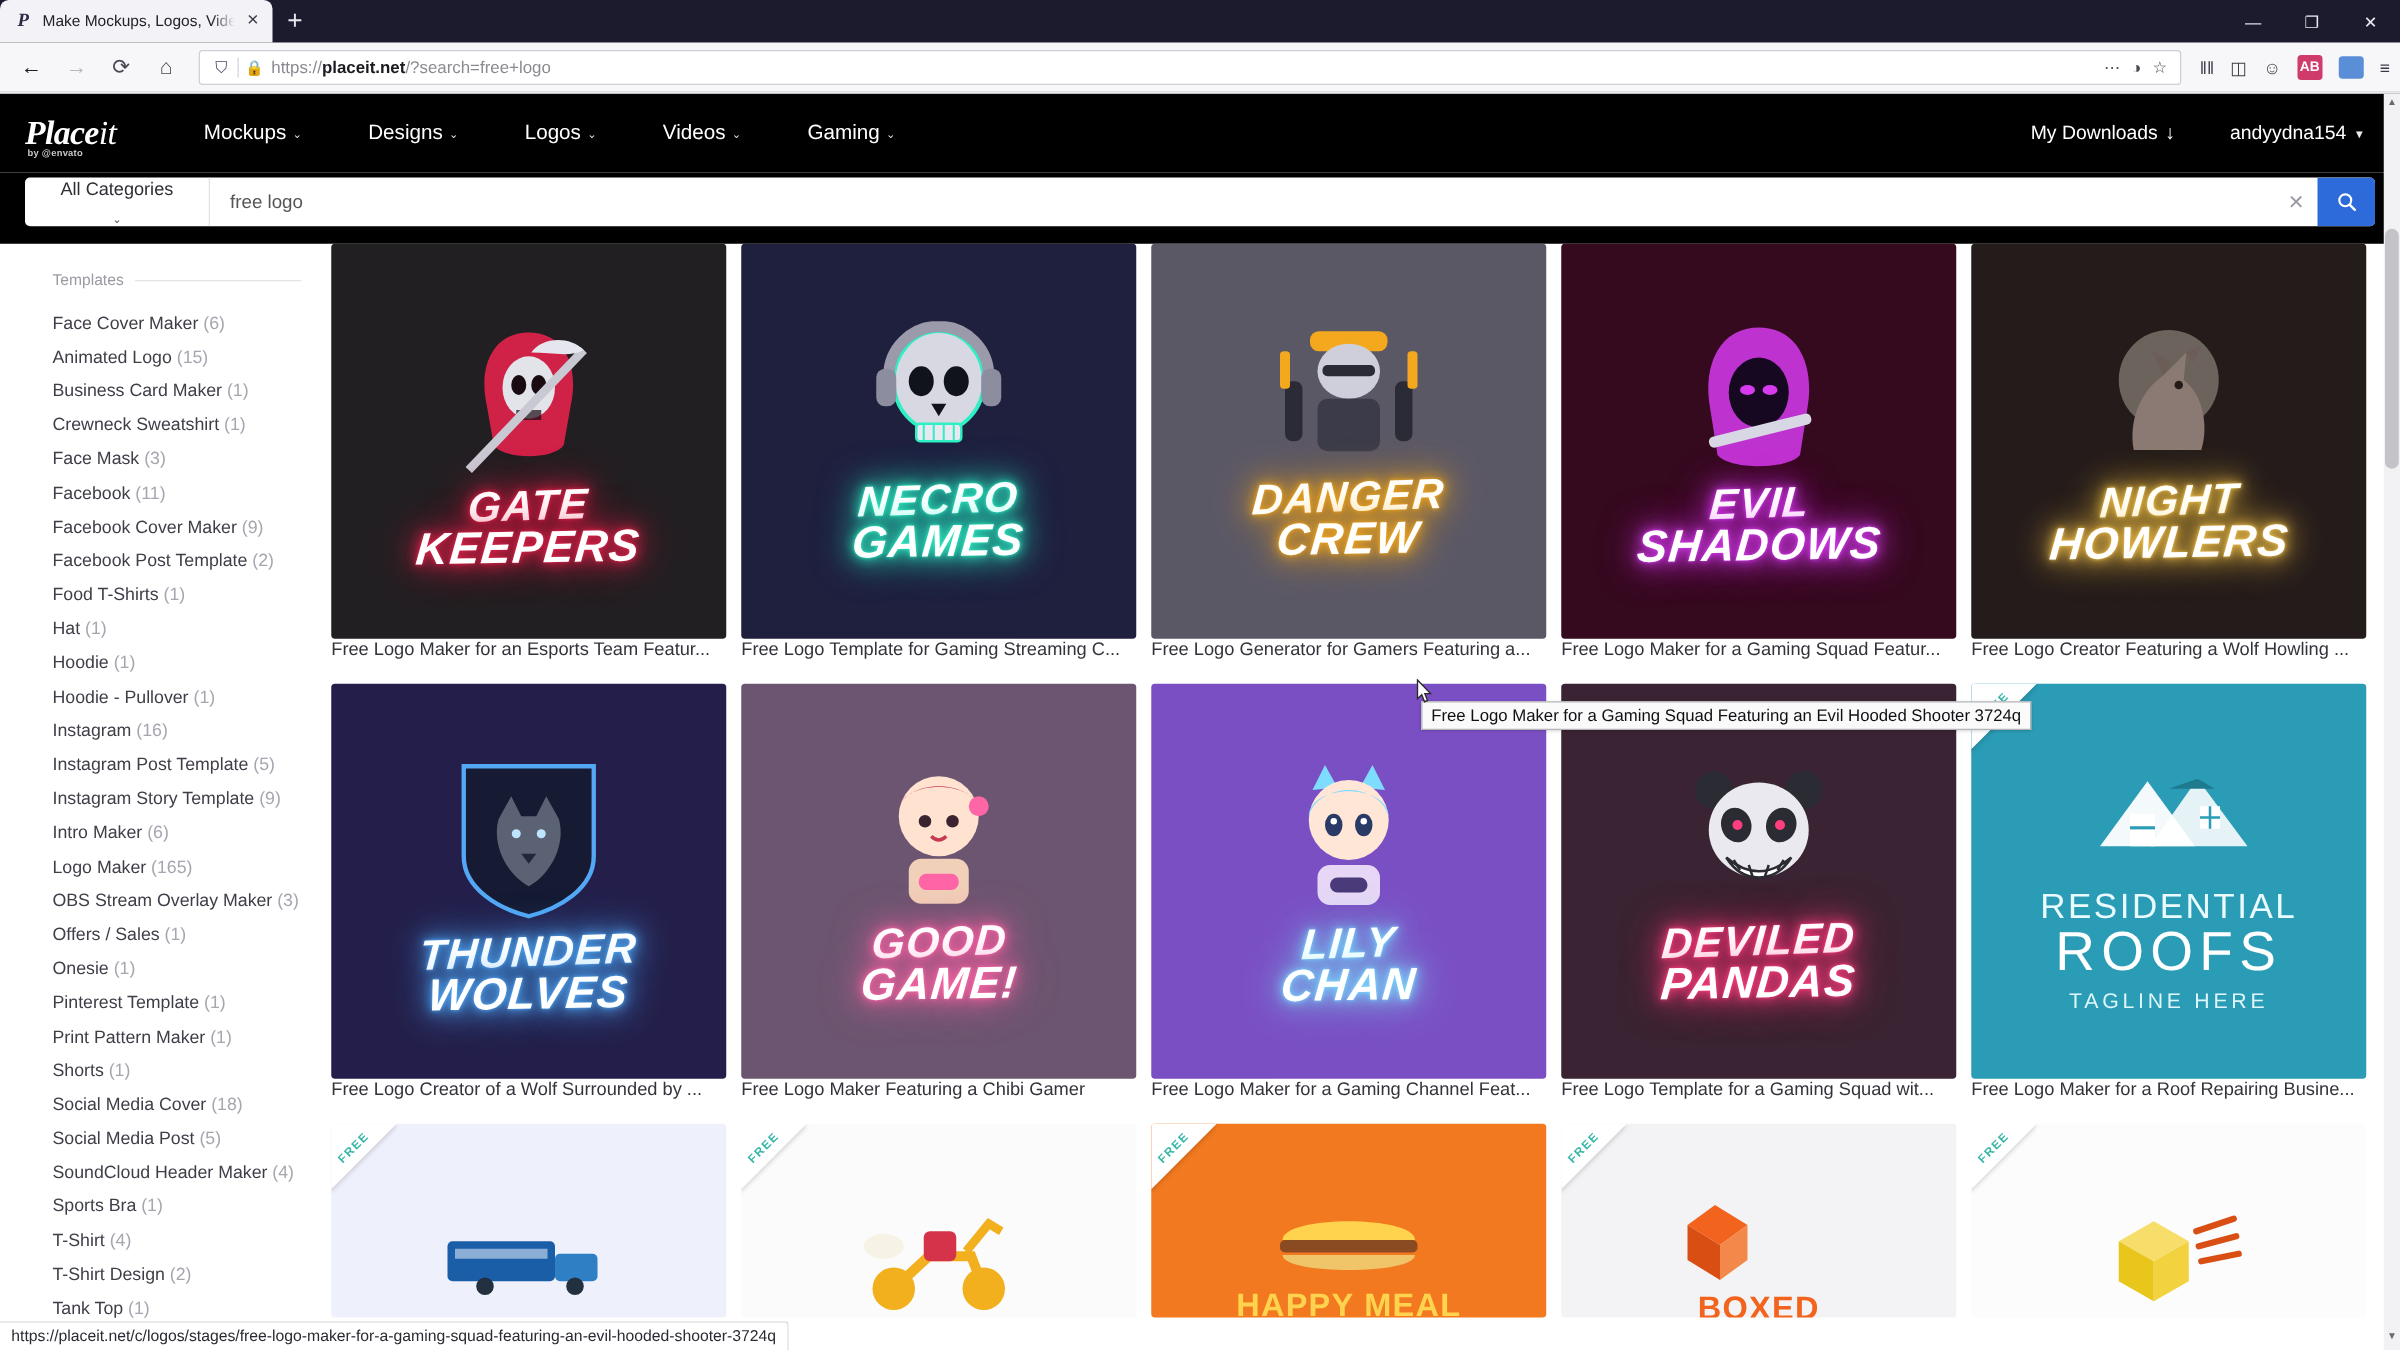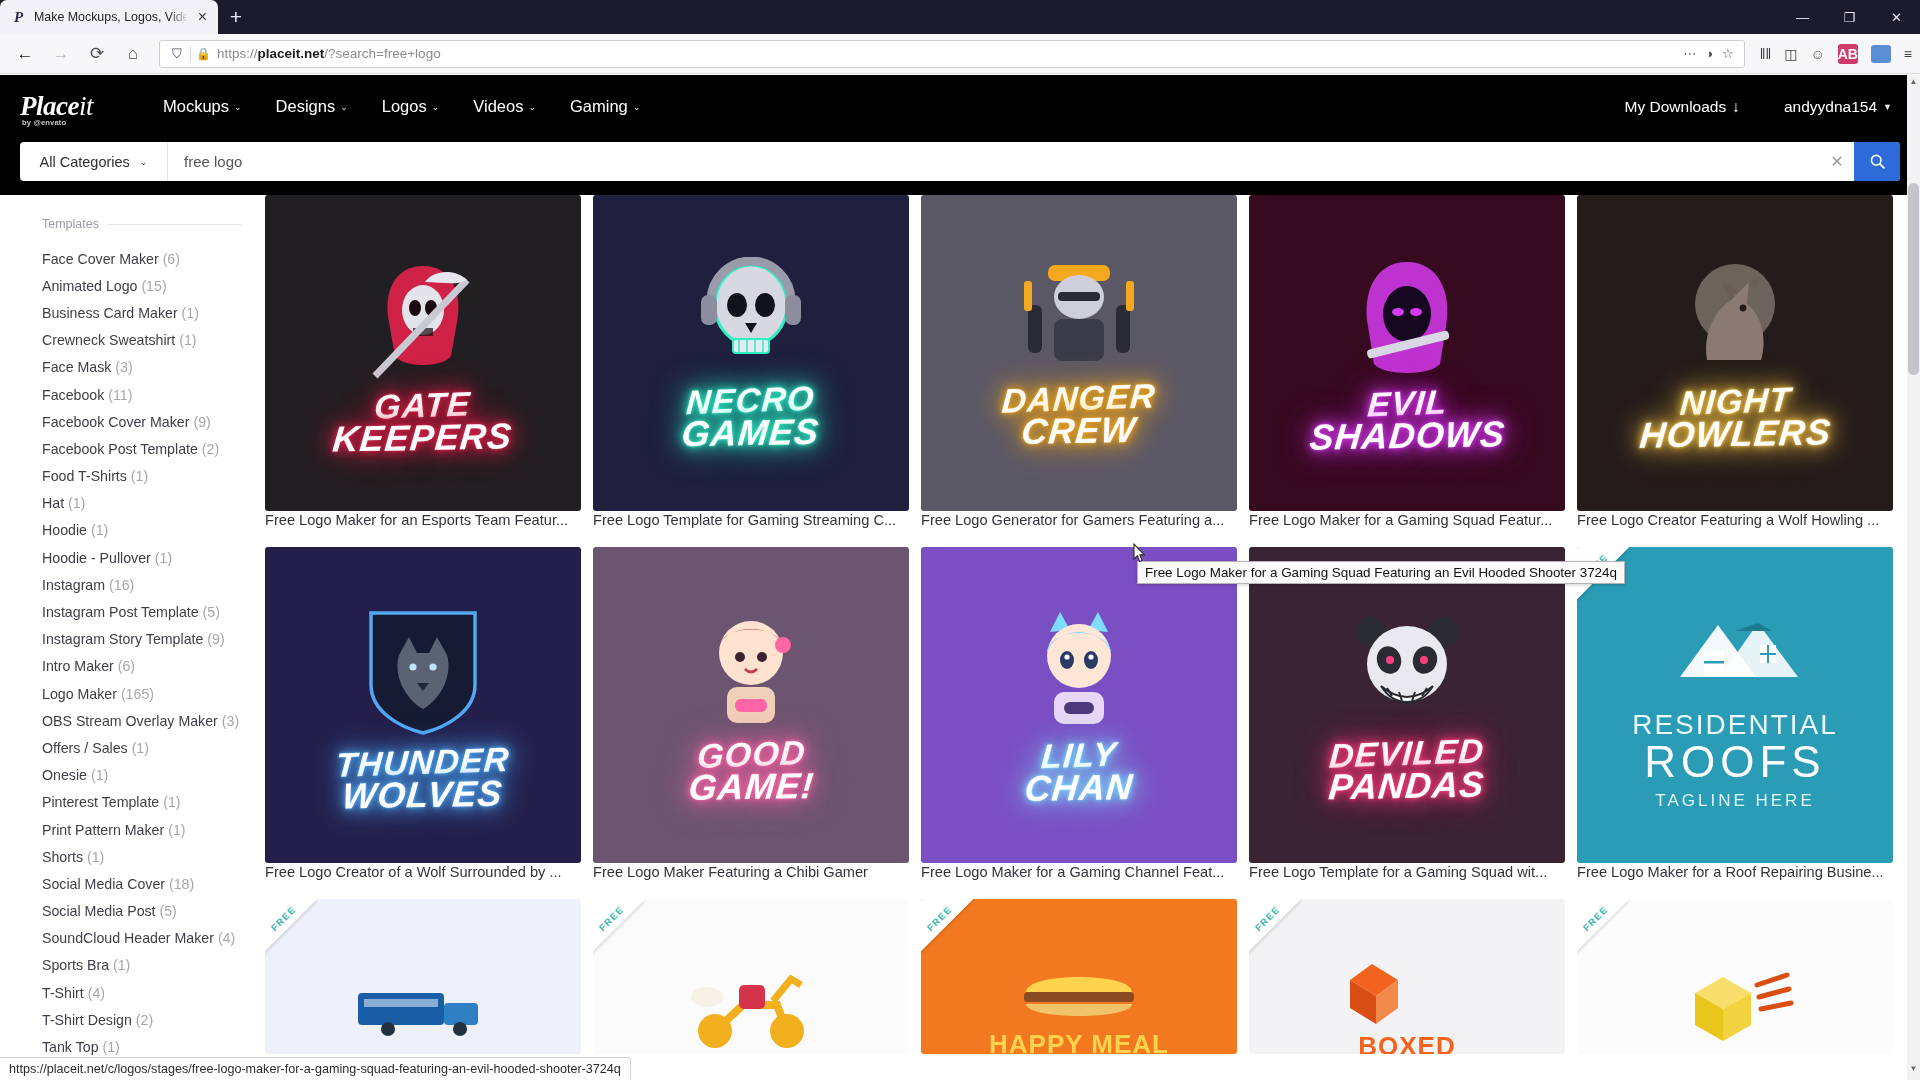--- a/index.html
+++ b/index.html
@@ -55,52 +55,52 @@
   }
   .url-shield { width: 26px; text-align: center; color: #4b4b6a; font-size: 13px; }
   .url-sep { width: 1px; height: 16px; background: #d4d4dc; }
   .url-lock { width: 26px; text-align: center; color: #3a3a44; font-size: 12px; }
   .url-text { flex: 1; font-size: 13.5px; color: #8a8a93; white-space: nowrap; }
   .url-text b { color: #1b1b22; font-weight: 700; }
   .url-icons { display: flex; align-items: center; gap: 9px; padding-right: 6px; color: #4a4a55; font-size: 13px; }
   .toolbar-right { display: flex; align-items: center; gap: 13px; padding-left: 6px; color: #3b3b46; font-size: 14px; }
   .avatar-pill {
     width: 20px; height: 20px; border-radius: 3px; background: #cf3b6b; color: #fff;
-    font-size: 14px; display: flex; align-items: center; justify-content: center; font-weight: bold;
+    font-size: 11px; display: flex; align-items: center; justify-content: center; font-weight: bold;
   }
   .ext-pill { width: 20px; height: 18px; border-radius: 3px; background: #5a8fd8; }
 
   
   .page { position: absolute; top: 75px; left: 0; width: 1920px; height: 1005px; background: #fff; }
 
   .site-header {
     height: 63px; background: #000; display: flex; align-items: center;
     padding-left: 20px; padding-right: 28px;
   }
   .logo {
     color: #fff; font-family: "Liberation Serif", serif; font-size: 27px;
     font-weight: bold; font-style: italic; letter-spacing: -0.5px; width: 105px;
     position: relative; line-height: 1;
   }
   .logo .it { font-weight: 400; }
   .logo .by { position: absolute; left: 2px; top: 26px; font-size: 7.5px; font-style: normal;
                font-family: "Liberation Sans", sans-serif; color: #c9c9c9; letter-spacing: 0.2px;}
-  .mainnav { display: flex; align-items: center; gap: 34px; margin-left: 38px; }
+  .mainnav { display: flex; align-items: center; gap: 53px; margin-left: 38px; }
   .mainnav a {
     color: #fff; font-size: 16.5px; text-decoration: none; display: flex; align-items: center; gap: 5px;
   }
   .caret { font-size: 9px; opacity: .92; }
   .header-right { margin-left: auto; display: flex; align-items: center; gap: 44px; color: #fff; font-size: 15.5px; }
   .header-right span { display: flex; align-items: center; gap: 6px; }
 
   .searchbar-wrap { height: 57px; background: #000; display: flex; align-items: center; padding: 0 20px 10px 20px; }
   .searchbar { flex: 1; height: 39px; background: #fff; border-radius: 4px; display: flex; align-items: center; overflow: hidden; }
   .cat-select {
     width: 148px; height: 39px; display: flex; align-items: center; justify-content: center;
-    gap: 10px; font-size: 14.5px; color: #2d2d35; border-right: 1px solid #e2e2e8;
+    gap: 10px; font-size: 14.5px; color: #2d2d35; border-right: 1px solid #e2e2e8; flex-direction: column;
   }
   .search-input {
     flex: 1; border: none; outline: none; height: 39px; padding: 0 16px; font-size: 15px;
     color: #555; font-family: "Liberation Sans", sans-serif; background: transparent;
   }
   .search-clear { width: 34px; text-align: center; color: #9a9aa4; font-size: 16px; }
   .search-go {
     width: 46px; height: 39px; background: #2d6bdb; display: flex; align-items: center;
     justify-content: center; color: #fff; font-size: 16px;
   }

